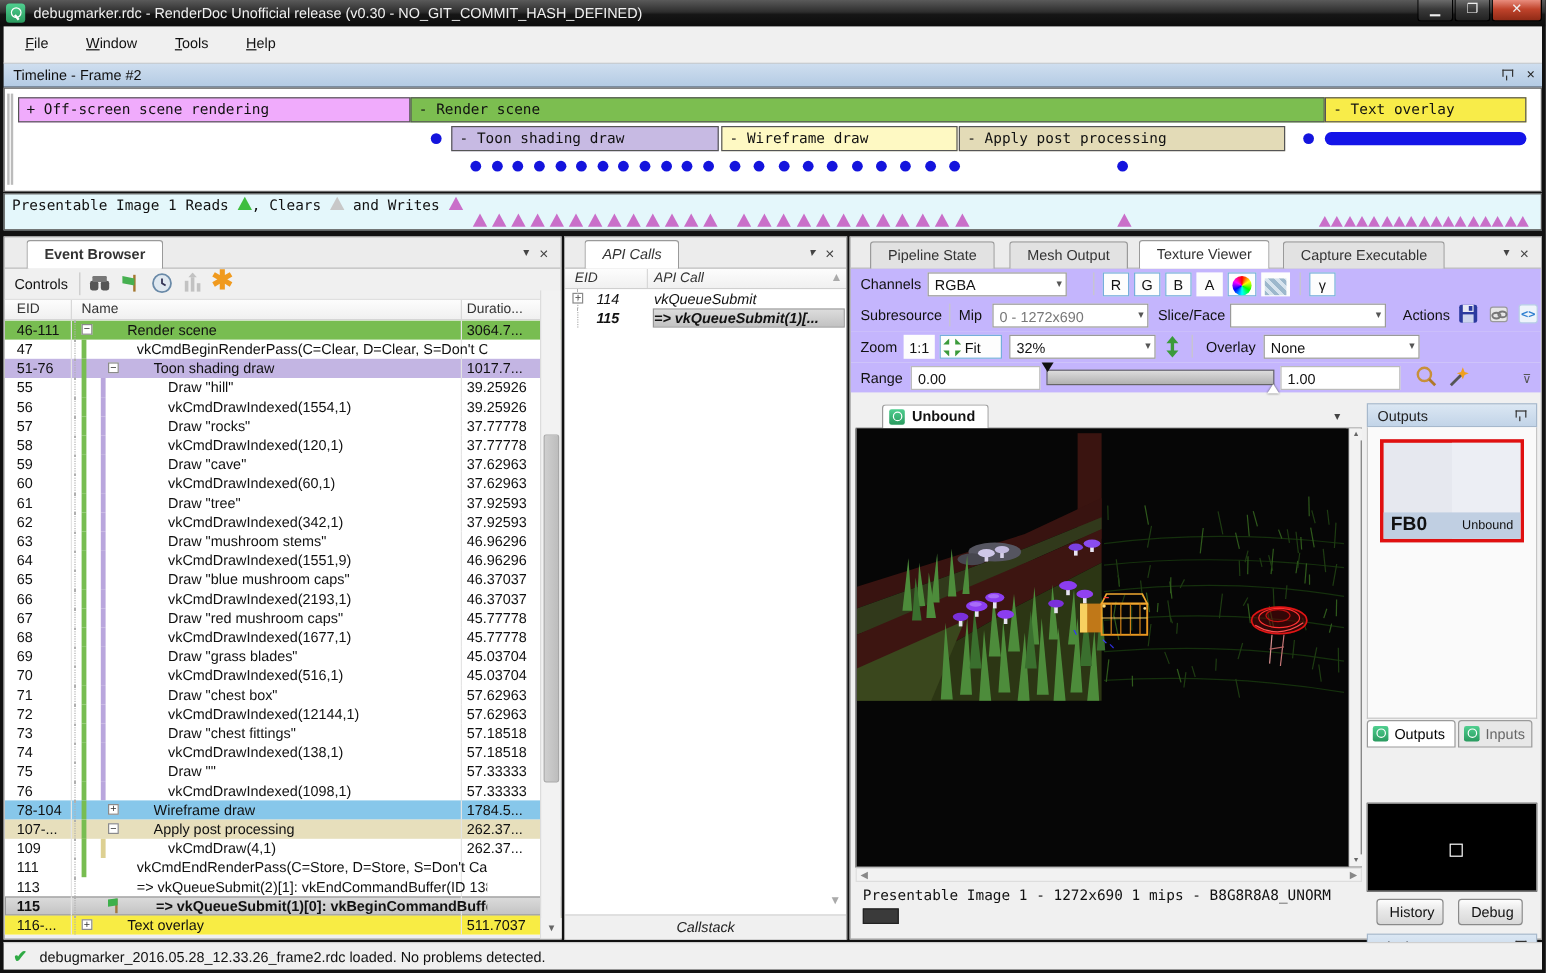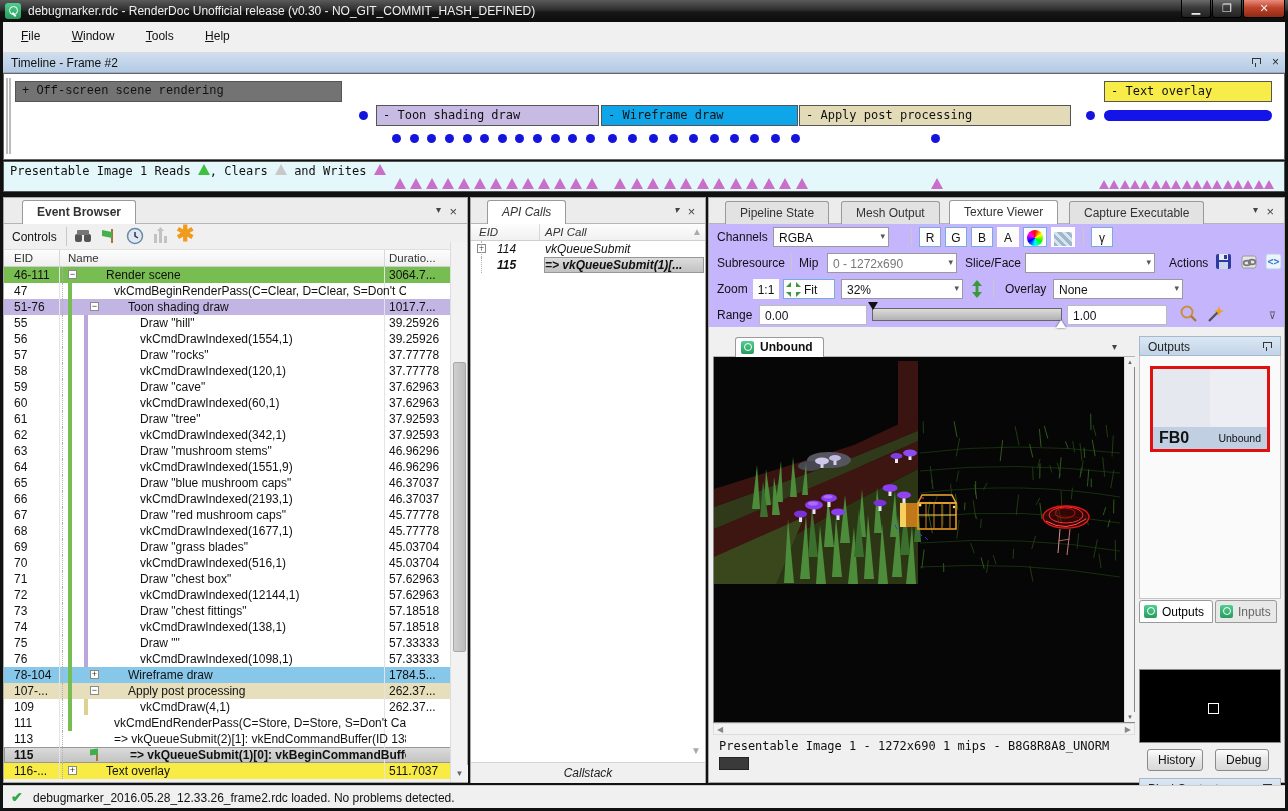--- a/index.html
+++ b/index.html
@@ -173,24 +173,25 @@
   </div>
 
   <div class="abs" id="tl-head">
     <span class="abs" id="tl-title">Timeline - Frame #2</span>
     <span class="pin" style="right:24px"></span>
     <span class="xico">×</span>
   </div>
   <div class="abs" id="tl-body">
     <div class="abs grip" style="left:2px;top:4px;height:76px"></div>
     <div class="abs grip" style="left:5px;top:4px;height:76px"></div>
-  <div class="abs tl-bar" style="left: 11px; top: 7px; width: 327px; background: #737373; font-family: Liberation Mono, monospace;">+ Off-screen scene rendering</div>
+  <div class="abs tl-bar" style="left: 11px; top: 7px; width: 327px; background: #f0abfc;">+ Off-screen scene rendering</div>
+      <div class="abs tl-bar" style="left: 338px; top: 7px; width: 762px; background: rgb(124, 190, 80);">- Render scene</div>
       <div class="abs tl-bar" style="left: 1100px; top: 7px; width: 168px; background: rgb(248, 236, 73);">- Text overlay</div>
       <div class="abs tl-bar" style="left: 372px; top: 31px; width: 223px; background: rgb(199, 186, 227);">- Toon shading draw</div>
-      <div class="abs tl-bar" style="left: 597px; top: 31px; width: 197px; background: #0ea5e9;">- Wireframe draw</div>
+      <div class="abs tl-bar" style="left: 597px; top: 31px; width: 197px; background: #fef9c3;">- Wireframe draw</div>
       <div class="abs tl-bar" style="left: 795px; top: 31px; width: 272px; background: rgb(227, 219, 183);">- Apply post processing</div>
       <div class="abs dot" style="left: 355px; top: 37px;"></div>
       <div class="abs dot" style="left: 1082px; top: 37px;"></div>
       <div class="abs" id="tl-pill2" style="left: 1100px; top: 36px; width: 168px; height: 11px; border-radius: 6px; background: rgb(20, 20, 232);"></div>
       <div class="abs dot" style="left: 388px; top: 60px;"></div>
       <div class="abs dot" style="left: 405.636px; top: 60px;"></div>
       <div class="abs dot" style="left: 423.273px; top: 60px;"></div>
       <div class="abs dot" style="left: 440.909px; top: 60px;"></div>
       <div class="abs dot" style="left: 458.545px; top: 60px;"></div>
       <div class="abs dot" style="left: 476.182px; top: 60px;"></div>

